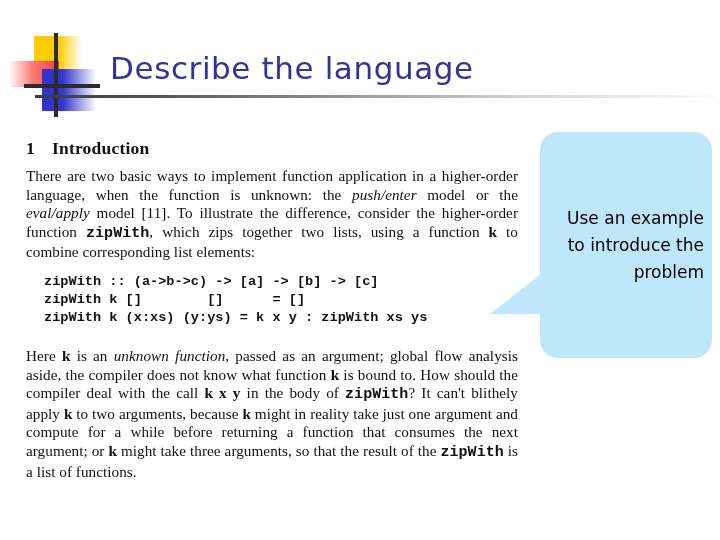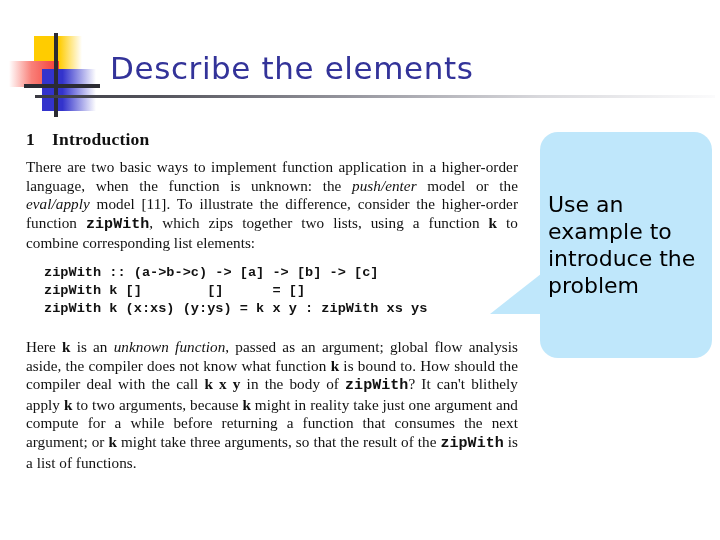--- a/index.html
+++ b/index.html
@@ -92,21 +92,21 @@
     top: 95px;
     width: 680px;
     height: 3px;
     background: linear-gradient(to right, #3a3a42 0%, #54545c 18%, #9a9aa2 48%, #d8d8dc 74%, #fbfbfc 100%);
   }
 
   
   #paper {
     position: absolute;
     left: 26px;
-    top: 129px;
+    top: 138px;
     width: 492px;
     color: #111111;
   }
 
   #sec-heading {
     font-family: "Liberation Serif", serif;
     font-weight: bold;
     font-size: 17.5px;
     line-height: 20px;
     margin: 0 0 9px 0;
@@ -171,42 +171,42 @@
     top: 138px;
     width: 0;
     height: 0;
     border-style: solid;
     border-width: 0 0 44px 56px;
     border-color: transparent transparent #BFE7FB transparent;
   }
   #callout-text {
     position: relative;
     font-family: "DejaVu Sans", sans-serif;
-    font-size: 22px;
+    font-size: 17px;
     line-height: 27px;
     color: #000000;
-    text-align: left;
+    text-align: right;
     padding: 0 8px;
     z-index: 2;
   }
 </style>
 </head>
 <body>
 
 <div id="slide">
 
   <div id="logo">
     <div class="sq sq-yellow"></div>
     <div class="sq sq-red"></div>
     <div class="sq sq-blue"></div>
     <div class="sq bar-v"></div>
     <div class="sq bar-h"></div>
   </div>
 
-  <div id="title" style="color: rgb(51, 51, 153);">Describe the elements</div>
+  <div id="title" style="color: rgb(51, 51, 153);">Describe the language</div>
   <div id="title-rule"></div>
 
   <div id="paper">
 
     <div id="sec-heading"><span class="sec-num">1</span><span>Introduction</span></div>
 
     <p class="para" id="para1"><span>There are two basic ways to implement function application in a higher-order language, when the function is unknown: the </span><i>push/enter</i><span> model or the </span><i>eval/apply</i><span> model [11]. To illustrate the difference, consider the higher-order function </span><span class="mono">zipWith</span><span>, which zips together two lists, using a function </span><b>k</b><span> to combine corresponding list elements:</span></p>
 
     <div id="code">zipWith :: (a-&gt;b-&gt;c) -&gt; [a] -&gt; [b] -&gt; [c]
 zipWith k []        []      = []

